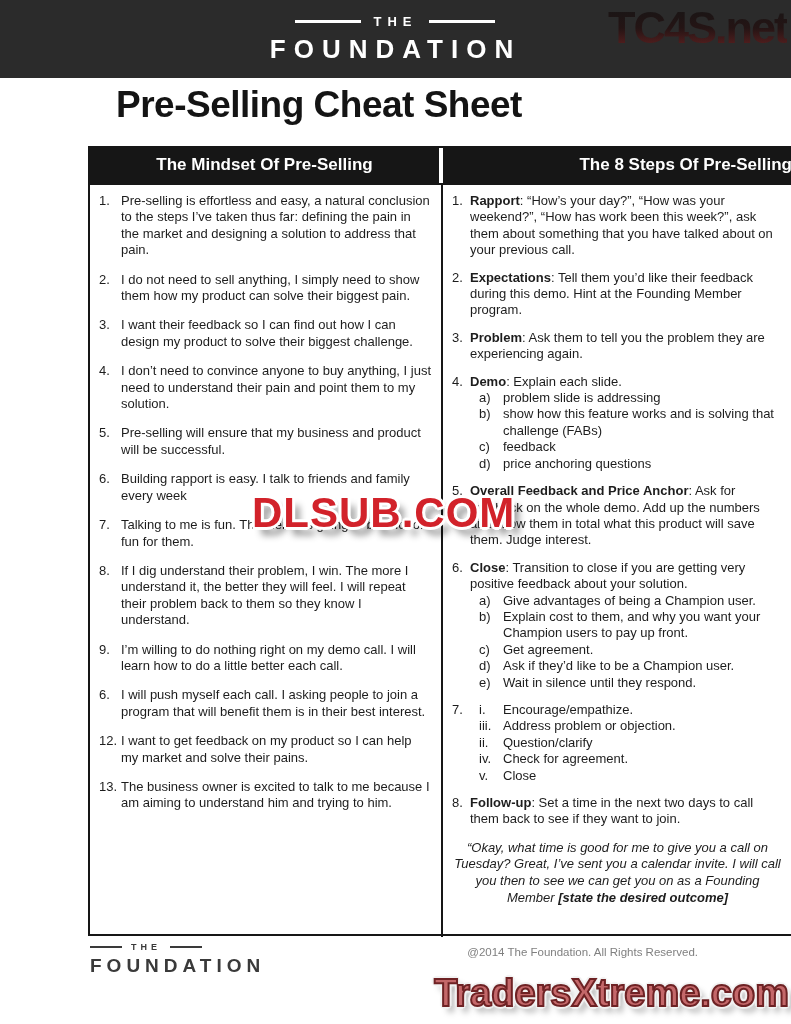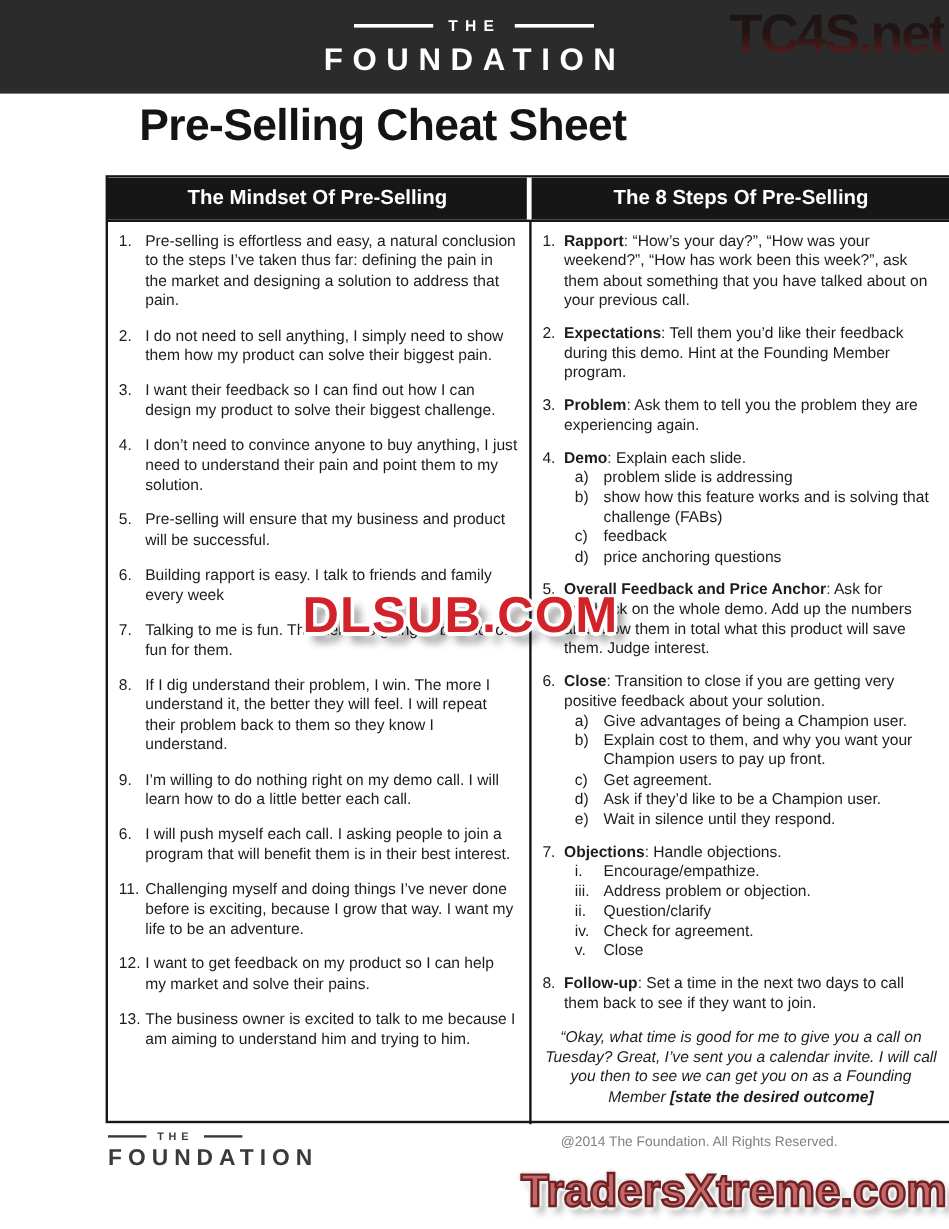--- a/index.html
+++ b/index.html
@@ -32,21 +32,21 @@
   
   .table{
     position:absolute;left:88px;top:146px;width:706px;height:790px;
     border:2px solid #161616;box-sizing:border-box;background:#fff;
   }
   .thead{display:flex;background:#fff;border-bottom:2px solid #161616;}
   .th{
     flex:1;background:#161616;color:#fff;font-weight:bold;font-size:17px;
     text-align:center;padding:7px 0 8px;
   }
-  .th + .th{margin-left:4px;}
+  .th + .th{margin-left:4px;text-align:right;}
   .tbody{display:flex;height:752px;overflow:hidden;}
   .td{width:50%;box-sizing:border-box;padding:8px 9px;font-size:13px;line-height:16.4px;}
   .td.right{border-left:2px solid #161616;}
   
   .li{display:flex;margin-bottom:13px;}
   .li .n{flex:0 0 22px;}
   .li .t{flex:1;}
   .td.right .li{margin-bottom:11px;}
   .td.right .li .n{flex:0 0 18px;}
   .sub{display:flex;margin-left:9px;}
@@ -139,24 +139,20 @@
         </div>
       <div class="li">
           <span class="n">9.</span>
           <span class="t">I’m willing to do nothing right on my demo call. I will learn how to do a little better each call.</span>
         </div>
       <div class="li">
           <span class="n">6.</span>
           <span class="t">I will push myself each call. I asking people to join a program that will benefit them is in their best interest.</span>
         </div>
       <div class="li">
-          <span class="n">11.</span>
-          <span class="t">Challenging myself and doing things I’ve never done before is exciting, because I grow that way. I want my life to be an adventure.</span>
-        </div>
-      <div class="li">
           <span class="n">12.</span>
           <span class="t">I want to get feedback on my product so I can help my market and solve their pains.</span>
         </div>
       <div class="li">
           <span class="n">13.</span>
           <span class="t">The business owner is excited to talk to me because I am aiming to understand him and trying to him.</span>
         </div>
     </div>
 
     <div class="td right">
@@ -227,21 +223,20 @@
           <div class="sub">
               <span class="m">e)</span>
               <span class="st">Wait in silence until they respond.</span>
             </div>
         </div>
       </div>
 
       <div class="li">
           <span class="n">7.</span>
         <div class="t">
-          <div><b>Objections</b><span>: Handle objections.</span></div>
           <div class="sub">
               <span class="m">i.</span>
               <span class="st">Encourage/empathize.</span>
             </div>
           <div class="sub">
               <span class="m">iii.</span>
               <span class="st">Address problem or objection.</span>
             </div>
           <div class="sub">
               <span class="m">ii.</span>

